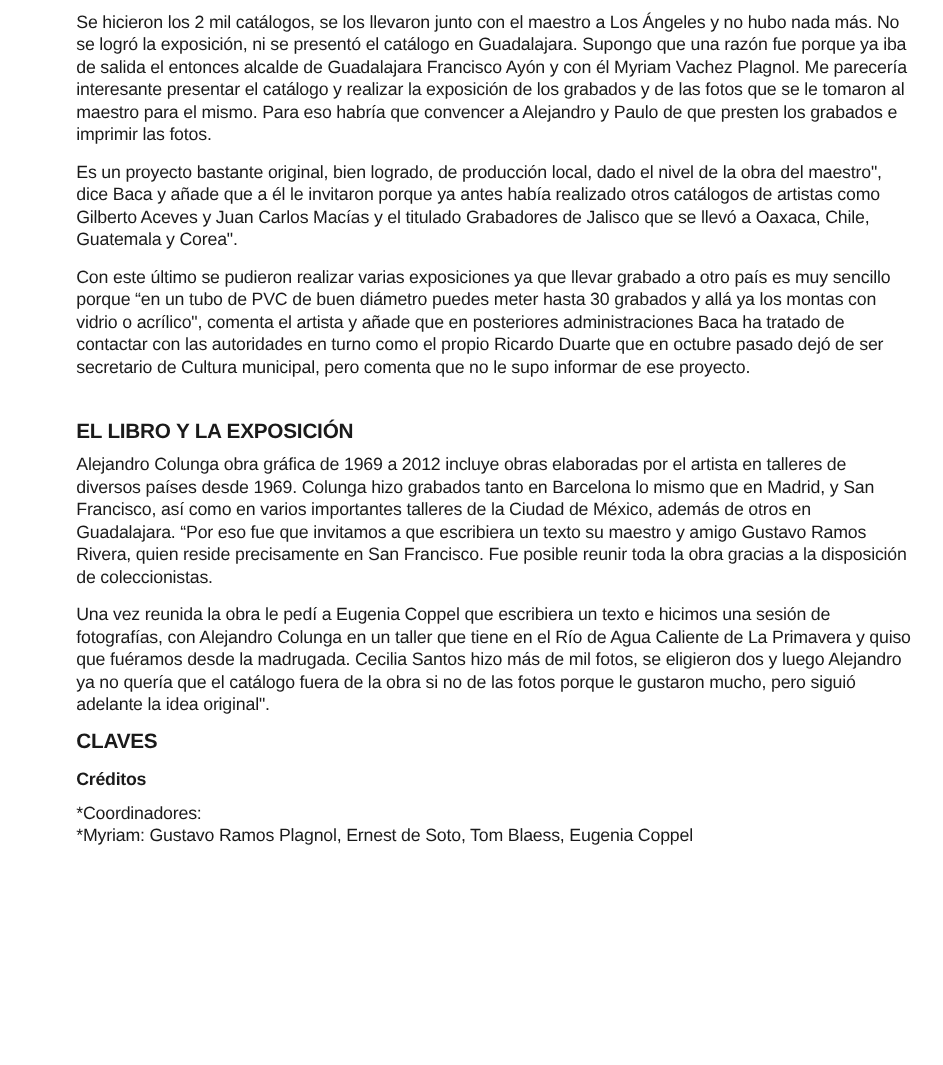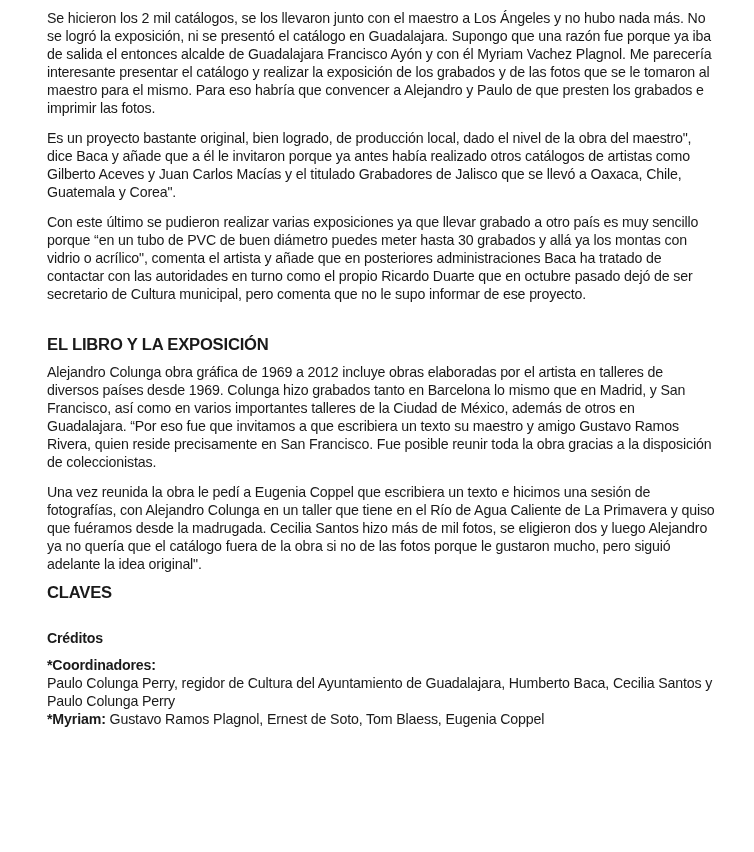--- a/index.html
+++ b/index.html
@@ -12,54 +12,53 @@
       height: 852px;
       overflow: hidden;
       position: relative;
       font-family: "Liberation Sans", sans-serif;
       color: #1a1a1a;
       font-size: 14.2px;
       line-height: 18px;
     }
     .article {
       position: absolute;
-      left: 47px;
+      left: 61px;
       top: 9px;
       width: 670px;
     }
     .para {
       margin: 0 0 12px 0;
       letter-spacing: -0.15px;
     }
     .heading {
       font-weight: bold;
       margin: 0;
       letter-spacing: -0.2px;
     }
     .h-section { margin-top: 33px; margin-bottom: 9px; }
-    .h-claves { margin-top: -1px; margin-bottom: 27px; }
+    .h-claves { margin-top: -1px; margin-bottom: 13px; }
     .h-creditos { margin-bottom: 9px; }
     .credits { margin: 0; }
     .credit-line { margin: 0; letter-spacing: -0.15px; }
-    .credit-label { font-weight: bold; }
+    .credit-label { font-weight: normal; }
   </style>
 </head>
 <body>
 
 <div class="article">
   <p class="para">Se hicieron los 2 mil catálogos, se los llevaron junto con el maestro a Los Ángeles y no hubo nada más. No se logró la exposición, ni se presentó el catálogo en Guadalajara. Supongo que una razón fue porque ya iba de salida el entonces alcalde de Guadalajara Francisco Ayón y con él Myriam Vachez Plagnol. Me parecería interesante presentar el catálogo y realizar la exposición de los grabados y de las fotos que se le tomaron al maestro para el mismo. Para eso habría que convencer a Alejandro y Paulo de que presten los grabados e imprimir las fotos.</p>
   <p class="para">Es un proyecto bastante original, bien logrado, de producción local, dado el nivel de la obra del maestro", dice Baca y añade que a él le invitaron porque ya antes había realizado otros catálogos de artistas como Gilberto Aceves y Juan Carlos Macías y el titulado Grabadores de Jalisco que se llevó a Oaxaca, Chile, Guatemala y Corea".</p>
   <p class="para">Con este último se pudieron realizar varias exposiciones ya que  llevar grabado a otro país es muy sencillo porque “en un tubo de PVC de buen diámetro puedes meter hasta 30 grabados y allá ya los montas con vidrio o acrílico", comenta el artista y añade que  en posteriores administraciones Baca ha tratado de contactar con las autoridades en turno como el propio Ricardo Duarte que en octubre pasado dejó de ser secretario de Cultura municipal, pero comenta que no le supo informar de ese proyecto.</p>
 
   <h3 class="heading h-section">EL LIBRO Y LA EXPOSICIÓN</h3>
 
   <p class="para">Alejandro Colunga obra gráfica de 1969 a 2012 incluye obras elaboradas por el artista en talleres de diversos países desde 1969. Colunga hizo grabados tanto en Barcelona lo mismo que en Madrid, y San Francisco, así como en varios importantes talleres de la Ciudad de México, además de otros en Guadalajara. “Por eso fue que invitamos a que escribiera un texto su maestro y amigo Gustavo Ramos Rivera, quien reside precisamente en San Francisco. Fue posible reunir toda la obra gracias a la disposición de coleccionistas.</p>
   <p class="para">Una vez reunida la obra le pedí a Eugenia Coppel que escribiera un texto e hicimos una sesión de fotografías, con Alejandro Colunga en un taller que tiene en el Río de Agua Caliente de La Primavera y quiso que fuéramos desde la madrugada. Cecilia Santos hizo más de mil fotos, se eligieron dos y luego Alejandro ya no quería que el catálogo fuera de la obra si no de las fotos porque le gustaron mucho, pero siguió adelante la idea original".</p>
 
   <h3 class="heading h-claves">CLAVES</h3>
   <h4 class="heading h-creditos">Créditos</h4>
 
   <div class="credits">
     <p class="credit-line"><span class="credit-label">*Coordinadores:</span></p>
-    <p class="credit-line">Paulo Colunga Perry, regidor de Cultura del Ayuntamiento de Guadalajara, Humberto Baca, Cecilia Santos y Paulo Colunga Perry</p>
     <p class="credit-line"><span class="credit-label">*Myriam:</span><span> Gustavo Ramos Plagnol, Ernest de Soto, Tom Blaess, Eugenia Coppel</span></p>
   </div>
 </div>
 
 </body></html>

